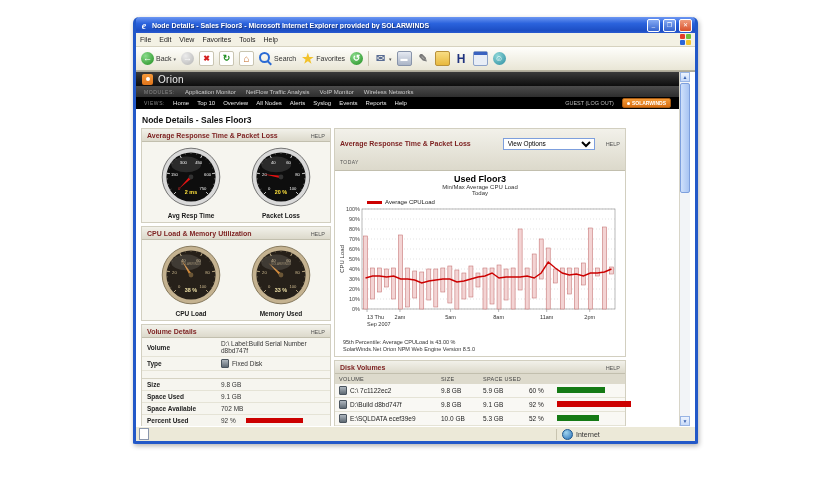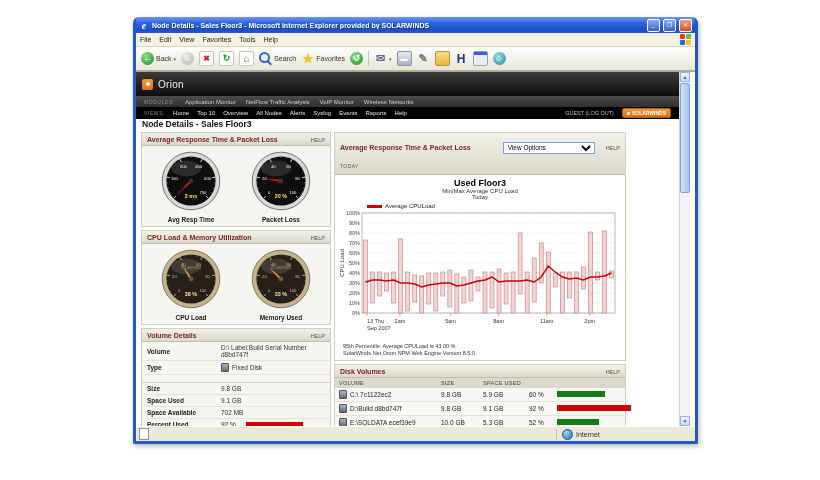--- a/index.html
+++ b/index.html
@@ -59,34 +59,34 @@
   .vs-fill{flex:1;}
 
   .statusbar{height:14px;background:#ece9d8;border-top:1px solid #fff;display:flex;align-items:center;font-size:7px;color:#333;
     padding:0 3px;gap:4px;flex:0 0 auto;}
   .page-ico{width:8px;height:10px;background:#fff;border:1px solid #8b97ad;}
   .sb-fill{flex:1;}
   .sb-zone{display:flex;align-items:center;gap:3px;border-left:1px solid #c8c4b0;padding-left:5px;width:130px;}
   .globe{width:9px;height:9px;border-radius:50%;background:radial-gradient(circle at 35% 30%,#9fd4ef,#2a72b8);border:1px solid #1d578e;}
 
   
-  .orion-hdr{height:24px;background:linear-gradient(180deg,#3a3a3a,#0d0d0d);display:flex;align-items:center;gap:5px;padding:0 6px;}
+  .orion-hdr{height:14px;background:linear-gradient(180deg,#3a3a3a,#0d0d0d);display:flex;align-items:center;gap:5px;padding:0 6px;}
   .orion-logo{width:11px;height:11px;background:linear-gradient(#f59a3c,#e0741a);border-radius:2px;display:flex;align-items:center;justify-content:center;}
   .orion-logo i{width:4px;height:4px;border-radius:50%;background:#fff;display:block;}
   .orion-name{color:#eee;font-size:10px;letter-spacing:.3px;}
   .modules-bar{height:11px;background:linear-gradient(#4c4c4c,#2e2e2e);display:flex;align-items:center;gap:10px;padding:0 8px;font-size:6px;color:#ccc;}
   .views-bar{height:12px;background:#000;display:flex;align-items:center;gap:8px;padding:0 8px;font-size:6px;color:#e8e8e8;}
   .bar-label{color:#8a8a8a;font-size:5px;letter-spacing:.6px;}
   .nav-item{white-space:nowrap;cursor:pointer;}
   .guest{margin-left:auto;color:#bbb;font-size:5.5px;white-space:nowrap;}
   .sw-badge{background:linear-gradient(#f39a38,#d86f12);border:1px solid #a85a10;color:#fff;font-size:5px;font-weight:bold;
     padding:1px 4px;border-radius:2px;display:flex;align-items:center;gap:2px;white-space:nowrap;}
   .sw-badge i{width:3px;height:3px;border-radius:50%;background:#fff;display:block;}
 
-  .page-title{font-size:8.5px;font-weight:bold;color:#111;padding:0 6px 3px;}
+  .page-title{font-size:8.5px;font-weight:bold;color:#111;padding:6px 6px 3px;}
 
   .cols{display:flex;align-items:flex-start;gap:3px;padding-left:5px;}
   .col-left{width:190px;flex:0 0 auto;}
   .col-right{width:292px;flex:0 0 auto;}
 
   .panel{margin-bottom:3px;border:1px solid #d2cfc0;background:#f6f5ef;}
   .panel-hdr{background:linear-gradient(#f2f1ea,#dcd9cb);border-bottom:1px solid #c2bfae;padding:3px 5px 2px;display:flex;align-items:baseline;}
   .panel-title{color:#7c1f1f;font-weight:bold;font-size:7px;flex:1;}
   .panel-sub{color:#555;font-size:5px;letter-spacing:.4px;}
   .help-link{color:#555;font-size:5.5px;margin-left:6px;}

